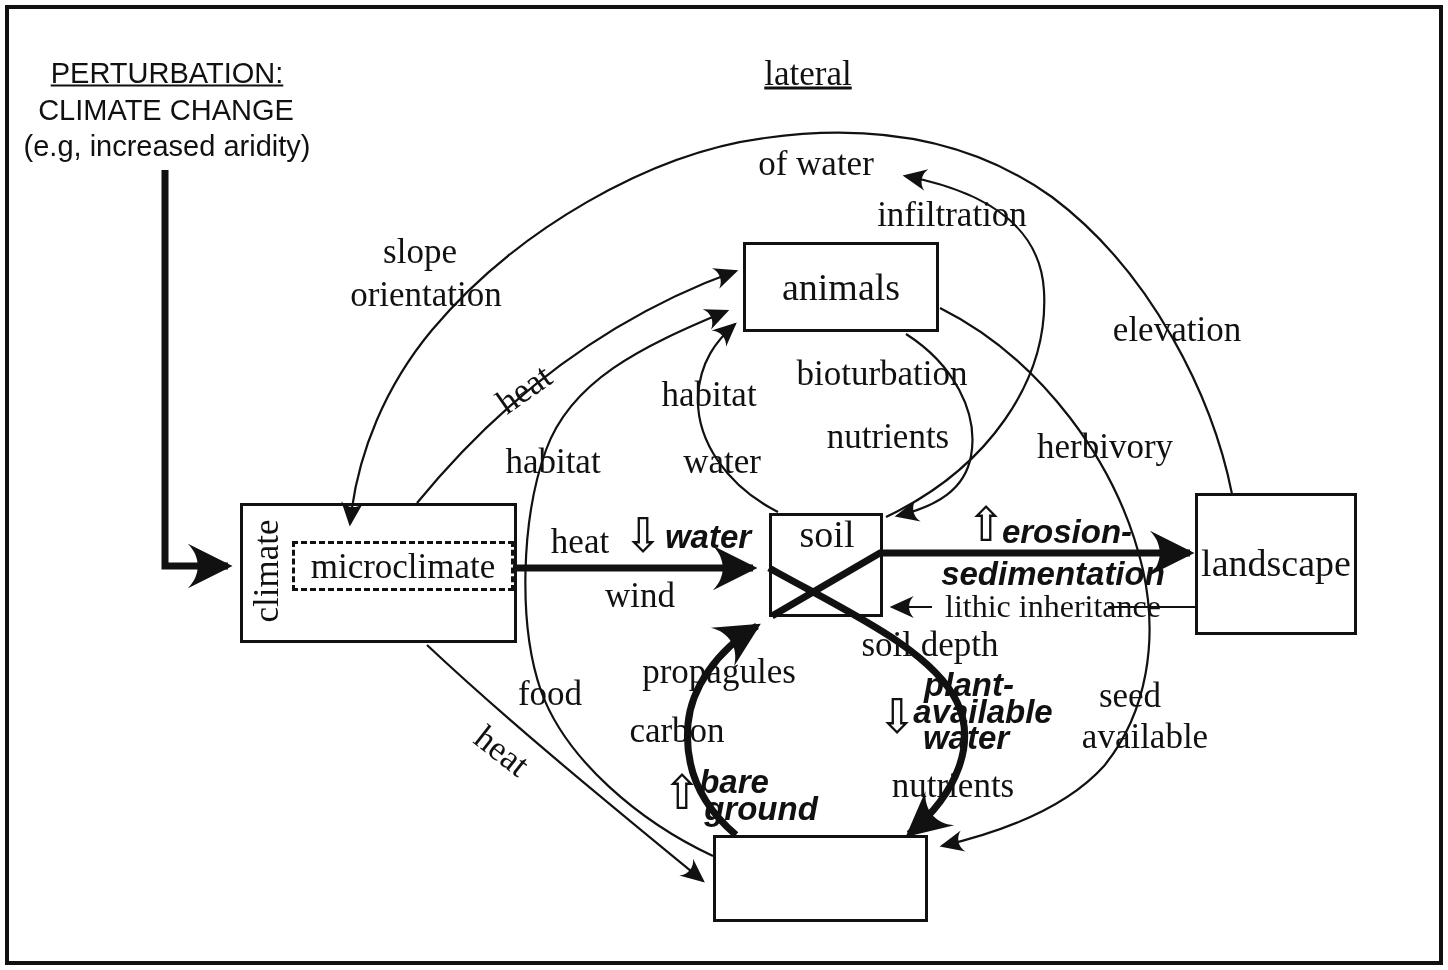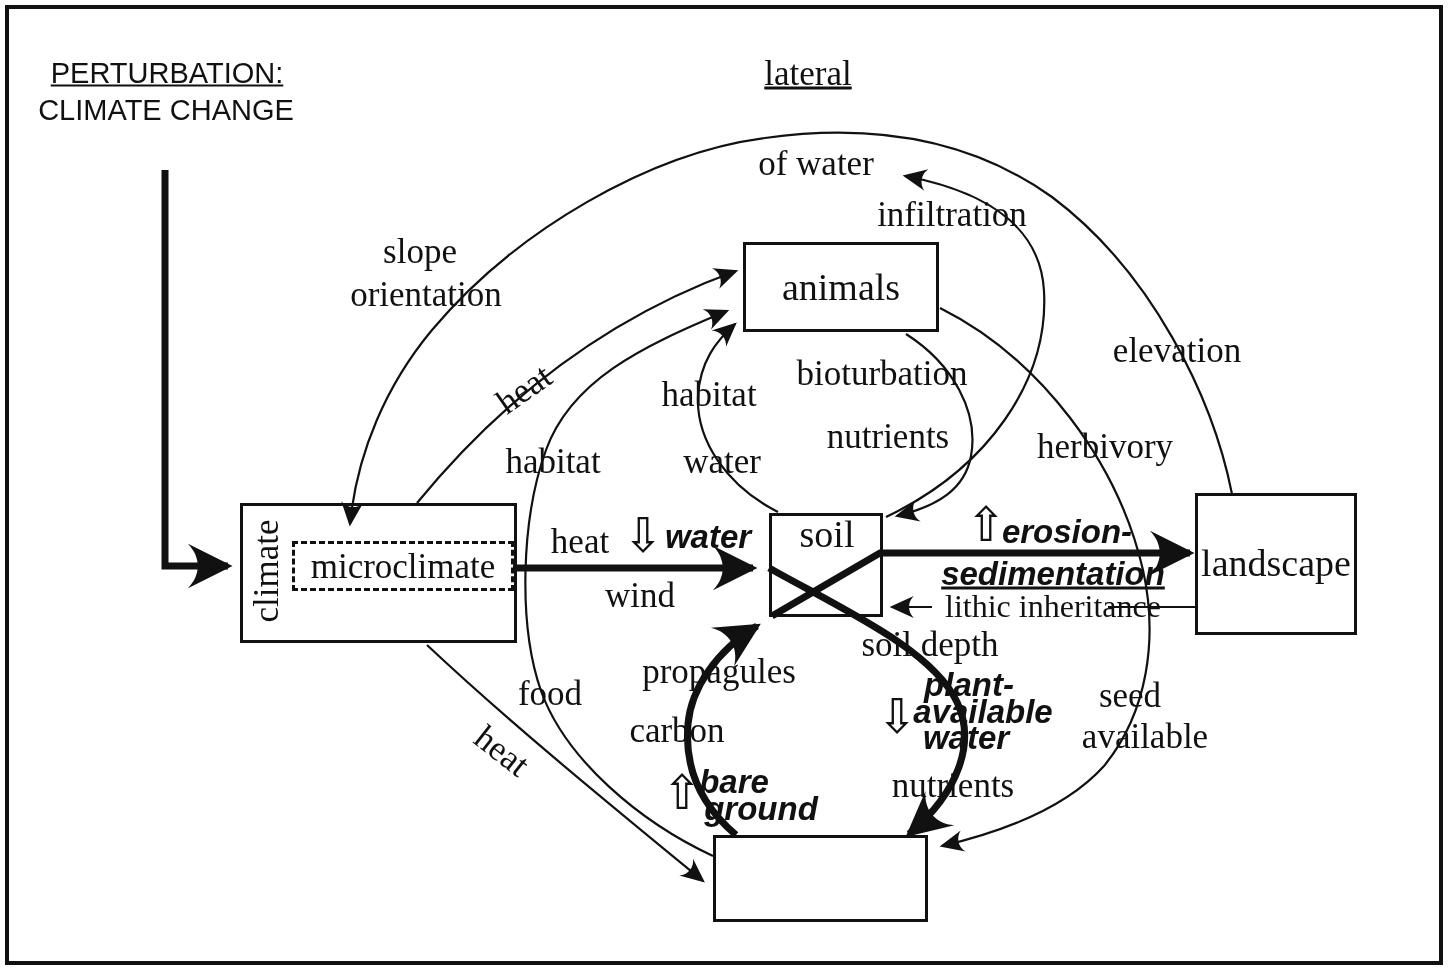--- a/index.html
+++ b/index.html
@@ -68,44 +68,45 @@
   <div class="box" style="left:713px;top:835px;width:215px;height:87px;"></div>
 
   <div class="lbl md rotm90" style="left:266px;top:571px;">climate</div>
   <div class="lbl md" style="left:403px;top:566px;">microclimate</div>
   <div class="lbl big" style="left:841px;top:287px;">animals</div>
   <div class="lbl big" style="left:827px;top:534px;">soil</div>
   <div class="lbl big" style="left:1276px;top:563px;">landscape</div>
 
   <div class="sans" style="left:166px;top:110px;">CLIMATE CHANGE</div>
   <div class="sans underline" style="left:167px;top:73px;">PERTURBATION:</div>
+  <div class="sans" style="left:167px;top:146px;">(e.g, increased aridity)</div>
 
   <div class="lbl md" style="left:808px;top:73px;text-decoration:underline;">lateral</div>
   <div class="lbl md" style="left:816px;top:163px;">of water</div>
 
   <div class="lbl md" style="left:420px;top:251px;">slope</div>
   <div class="lbl md" style="left:426px;top:294px;">orientation</div>
-  <div class="lbl md" style="left:1177px;top:350px;">elevation</div>
+  <div class="lbl md" style="left:1177px;top:329px;">elevation</div>
   <div class="lbl md" style="left:952px;top:214px;">infiltration</div>
   <div class="lbl md rotm35" style="left:524px;top:389px;">heat</div>
   <div class="lbl md" style="left:553px;top:461px;">habitat</div>
   <div class="lbl md" style="left:550px;top:693px;">food</div>
   <div class="lbl md rot38" style="left:502px;top:751px;">heat</div>
   <div class="lbl md" style="left:709px;top:394px;">habitat</div>
   <div class="lbl md" style="left:722px;top:461px;">water</div>
   <div class="lbl md" style="left:882px;top:373px;">bioturbation</div>
   <div class="lbl md" style="left:888px;top:436px;">nutrients</div>
   <div class="lbl md" style="left:1105px;top:446px;">herbivory</div>
   <div class="lbl md" style="left:580px;top:541px;">heat</div>
   <div class="warr" style="left:643px;top:535px;">⇩</div>
   <div class="bi" style="left:708px;top:536px;">water</div>
   <div class="lbl md" style="left:640px;top:595px;">wind</div>
   <div class="warr" style="left:986px;top:524px;">⇧</div>
   <div class="bi" style="left:1067px;top:531px;">erosion-</div>
-  <div class="bi" style="left:1053px;top:573px;text-decoration:underline;">sedimentation</div>
+  <div class="bi" style="left:1053px;top:573px;">sedimentation</div>
   <div class="lbl" style="left:1053px;top:606px;">lithic inheritance</div>
   <div class="lbl md" style="left:930px;top:644px;">soil depth</div>
   <div class="bi" style="left:969px;top:684px;">plant-</div>
   <div class="warr" style="left:897px;top:716px;">⇩</div>
   <div class="bi" style="left:983px;top:711px;">available</div>
   <div class="bi" style="left:966px;top:737px;">water</div>
   <div class="lbl md" style="left:953px;top:785px;">nutrients</div>
   <div class="lbl md" style="left:1130px;top:695px;">seed</div>
   <div class="lbl md" style="left:1145px;top:736px;">available</div>
   <div class="lbl md" style="left:719px;top:671px;">propagules</div>

